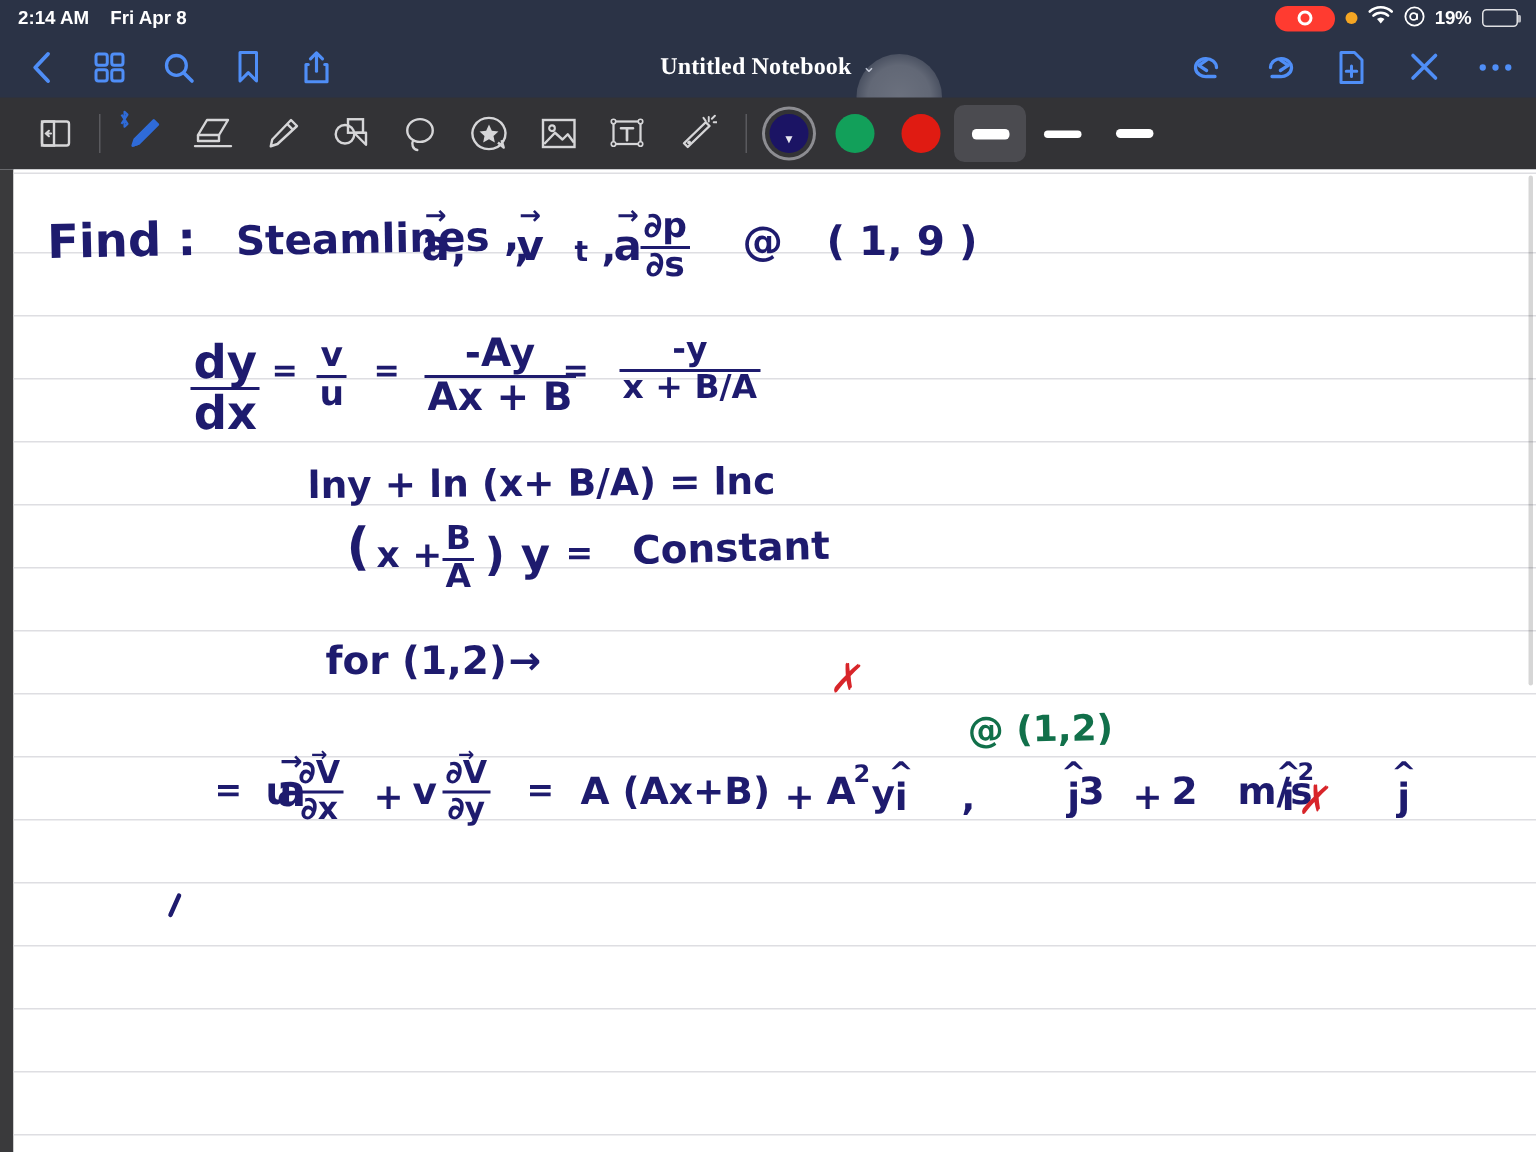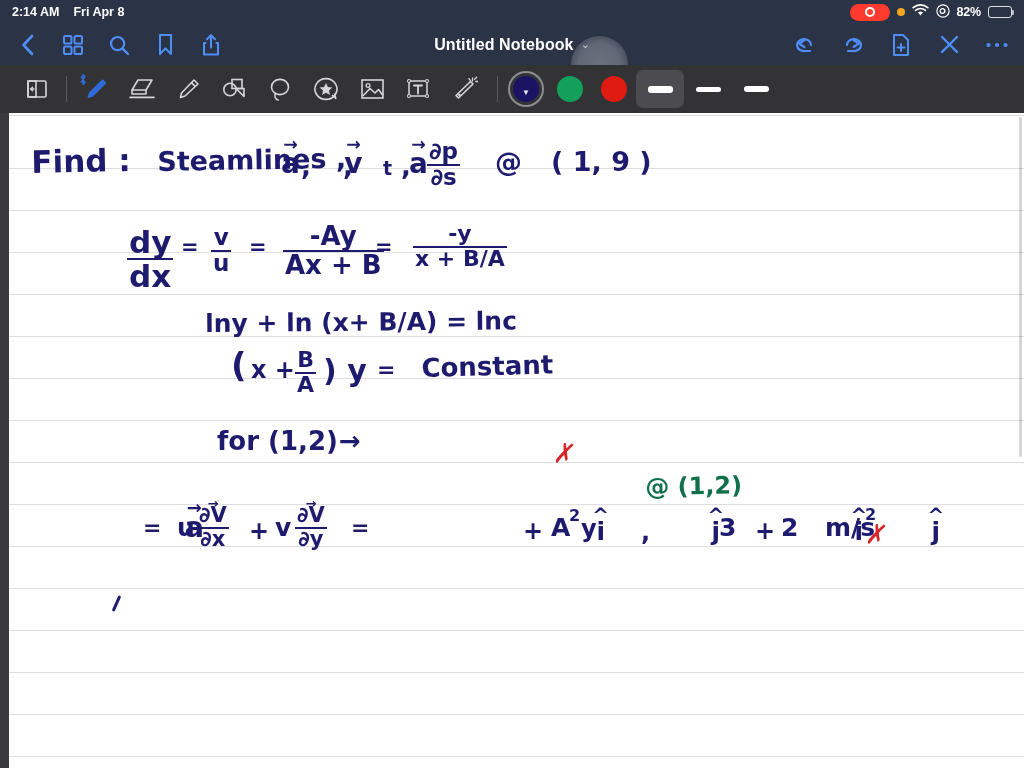--- a/index.html
+++ b/index.html
@@ -43,20 +43,21 @@
     background:#2b3346; display:flex; align-items:center; padding:0 14px;
   }
   .nav-left { display:flex; align-items:center; gap:20px; }
   .nav-right { margin-left:auto; display:flex; align-items:center; gap:22px; }
   .nav-ico { width:26px; height:26px; display:flex; align-items:center; justify-content:center; cursor:pointer; }
   .nav-ico svg { display:block; }
   .title-wrap {
     position:absolute; left:0; right:0; top:0; height:41px;
     display:flex; align-items:center; justify-content:center; gap:7px;
     pointer-events:none;
+    font-family:Liberation Serif, serif;
   }
   .doc-title { color:#ffffff; font-size:16px; font-weight:bold; letter-spacing:.1px; }
   .title-chev { color:#b9c0cf; font-size:11px; }
   .touch-blob {
     position:absolute; left:571px; top:12px; width:57px; height:57px;
     border-radius:50%;
     background:radial-gradient(circle at 50% 50%, rgba(255,255,255,.30) 0%, rgba(255,255,255,.26) 52%, rgba(255,255,255,.13) 74%, rgba(255,255,255,0) 100%);
   }
 
   
@@ -154,21 +155,21 @@
           <path d="M1.2 3.7 A10.8 10.8 0 0 1 15.8 3.7" stroke="#fff" stroke-width="1.7" fill="none" stroke-linecap="round"></path>
         </svg>
       </span>
       <span>
         <svg width="14" height="14" viewBox="0 0 14 14">
           <circle cx="7" cy="7" r="6.1" stroke="#fff" stroke-width="1.2" fill="none"></circle>
           <circle cx="6.4" cy="7" r="2.3" stroke="#fff" stroke-width="1.2" fill="none"></circle>
           <path d="M8.7 5 v4.1" stroke="#fff" stroke-width="1.2" fill="none"></path>
         </svg>
       </span>
-      <span class="battery-pct">82%</span>
+      <span class="battery-pct">19%</span>
       <span class="battery"><span class="battery-fill"></span></span>
     </div>
   </div>
 
   <div class="navbar">
     <div class="nav-left">
       <span class="nav-ico">
         <svg width="15" height="24" viewBox="0 0 15 24">
             <path d="M12 3 L3.5 12 L12 21" stroke="#4f8ef7" stroke-width="2.6" fill="none" stroke-linecap="round" stroke-linejoin="round"></path>
           </svg>
@@ -444,20 +445,21 @@
         <span class="num vecbar">∂V</span>
         <span class="den">∂x</span>
       </div>
       <div class="ink" style="left:240px; top:404px; font-size:24px;">+</div>
       <div class="ink" style="left:266px; top:400px; font-size:25px;">v</div>
       <div class="ink frac" style="left:286px; top:392px; font-size:21px;">
         <span class="num vecbar">∂V</span>
         <span class="den">∂y</span>
       </div>
       <div class="ink" style="left:342px; top:402px; font-size:22px;">=</div>
+      <div class="ink" style="left:378px; top:400px; font-size:25px;">A (Ax+B)</div>
       <div class="ink hatc" style="left:494px; top:400px; font-size:25px;">i</div>
       <div class="ink" style="left:514px; top:404px; font-size:24px;">+</div>
       <div class="ink" style="left:542px; top:400px; font-size:25px;">A</div>
       <div class="ink" style="left:560px; top:393px; font-size:16px;">2</div>
       <div class="ink" style="left:572px; top:402px; font-size:24px;">y</div>
       <div class="ink hatc" style="left:596px; top:400px; font-size:25px;">j</div>
       <div class="ink" style="left:632px; top:405px; font-size:24px;">,</div>
       <div class="ink" style="left:710px; top:400px; font-size:25px;">3</div>
       <div class="ink hatc" style="left:726px; top:400px; font-size:25px;">i</div>
       <div class="ink" style="left:746px; top:404px; font-size:24px;">+</div>

